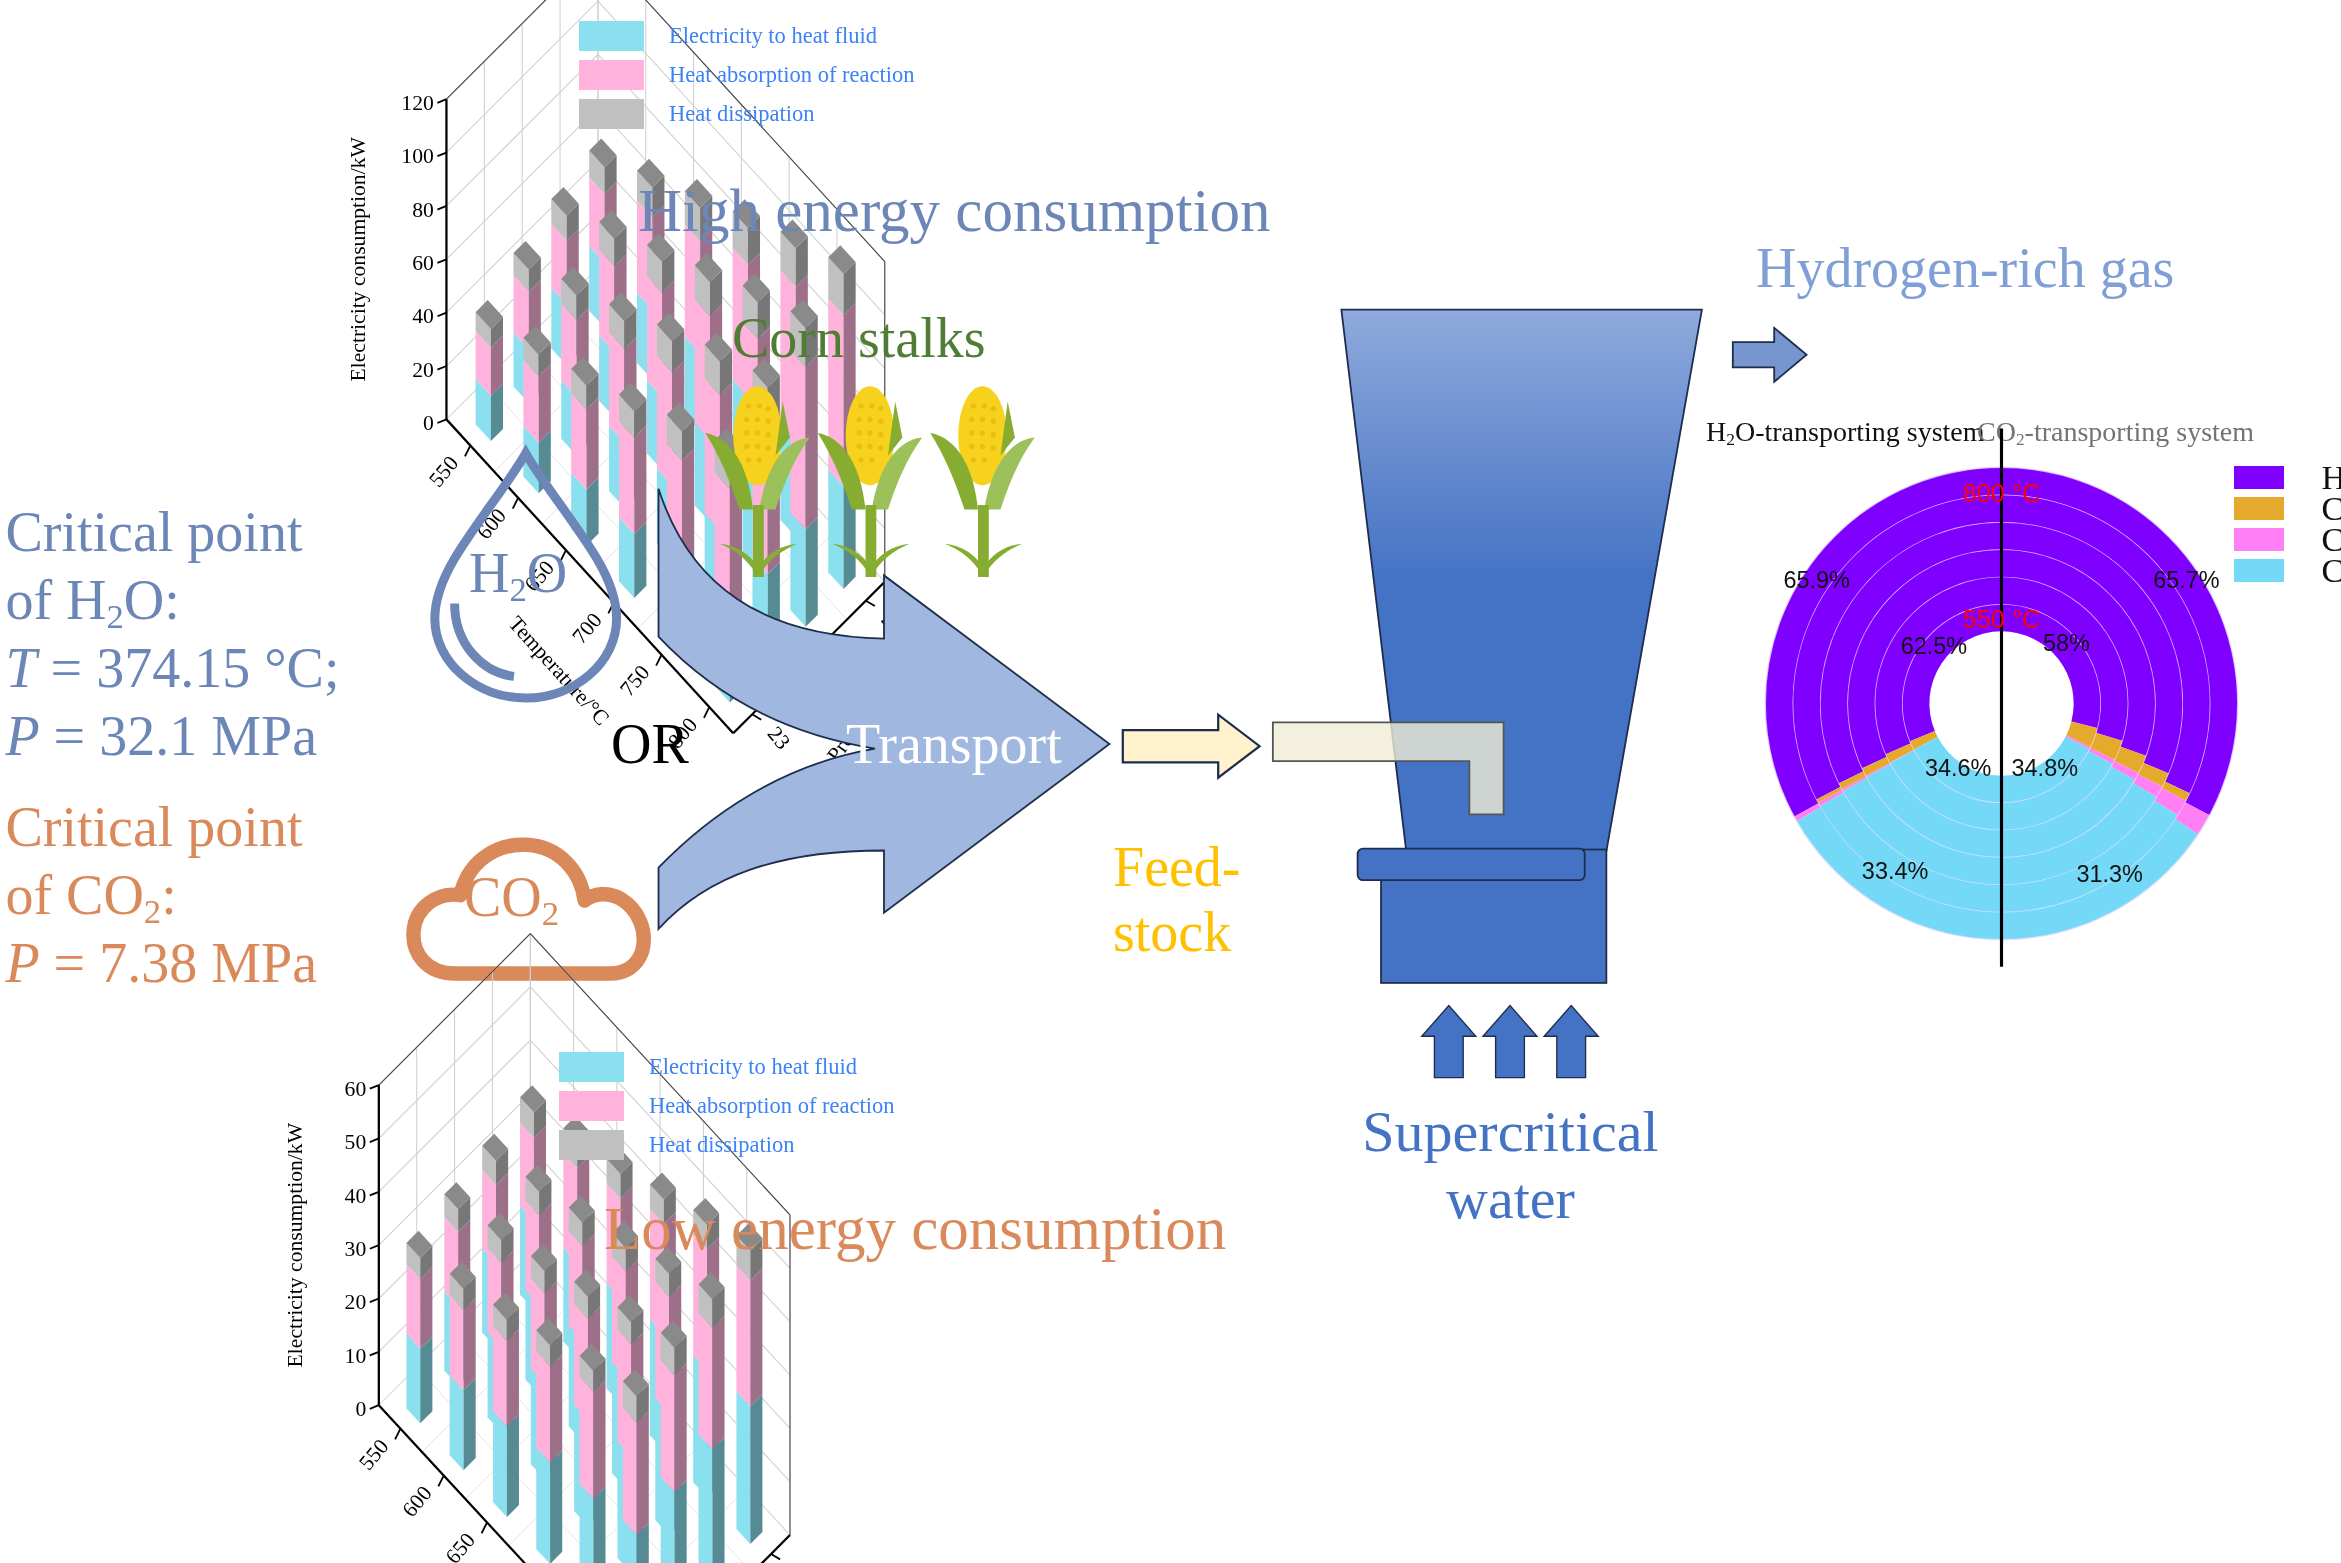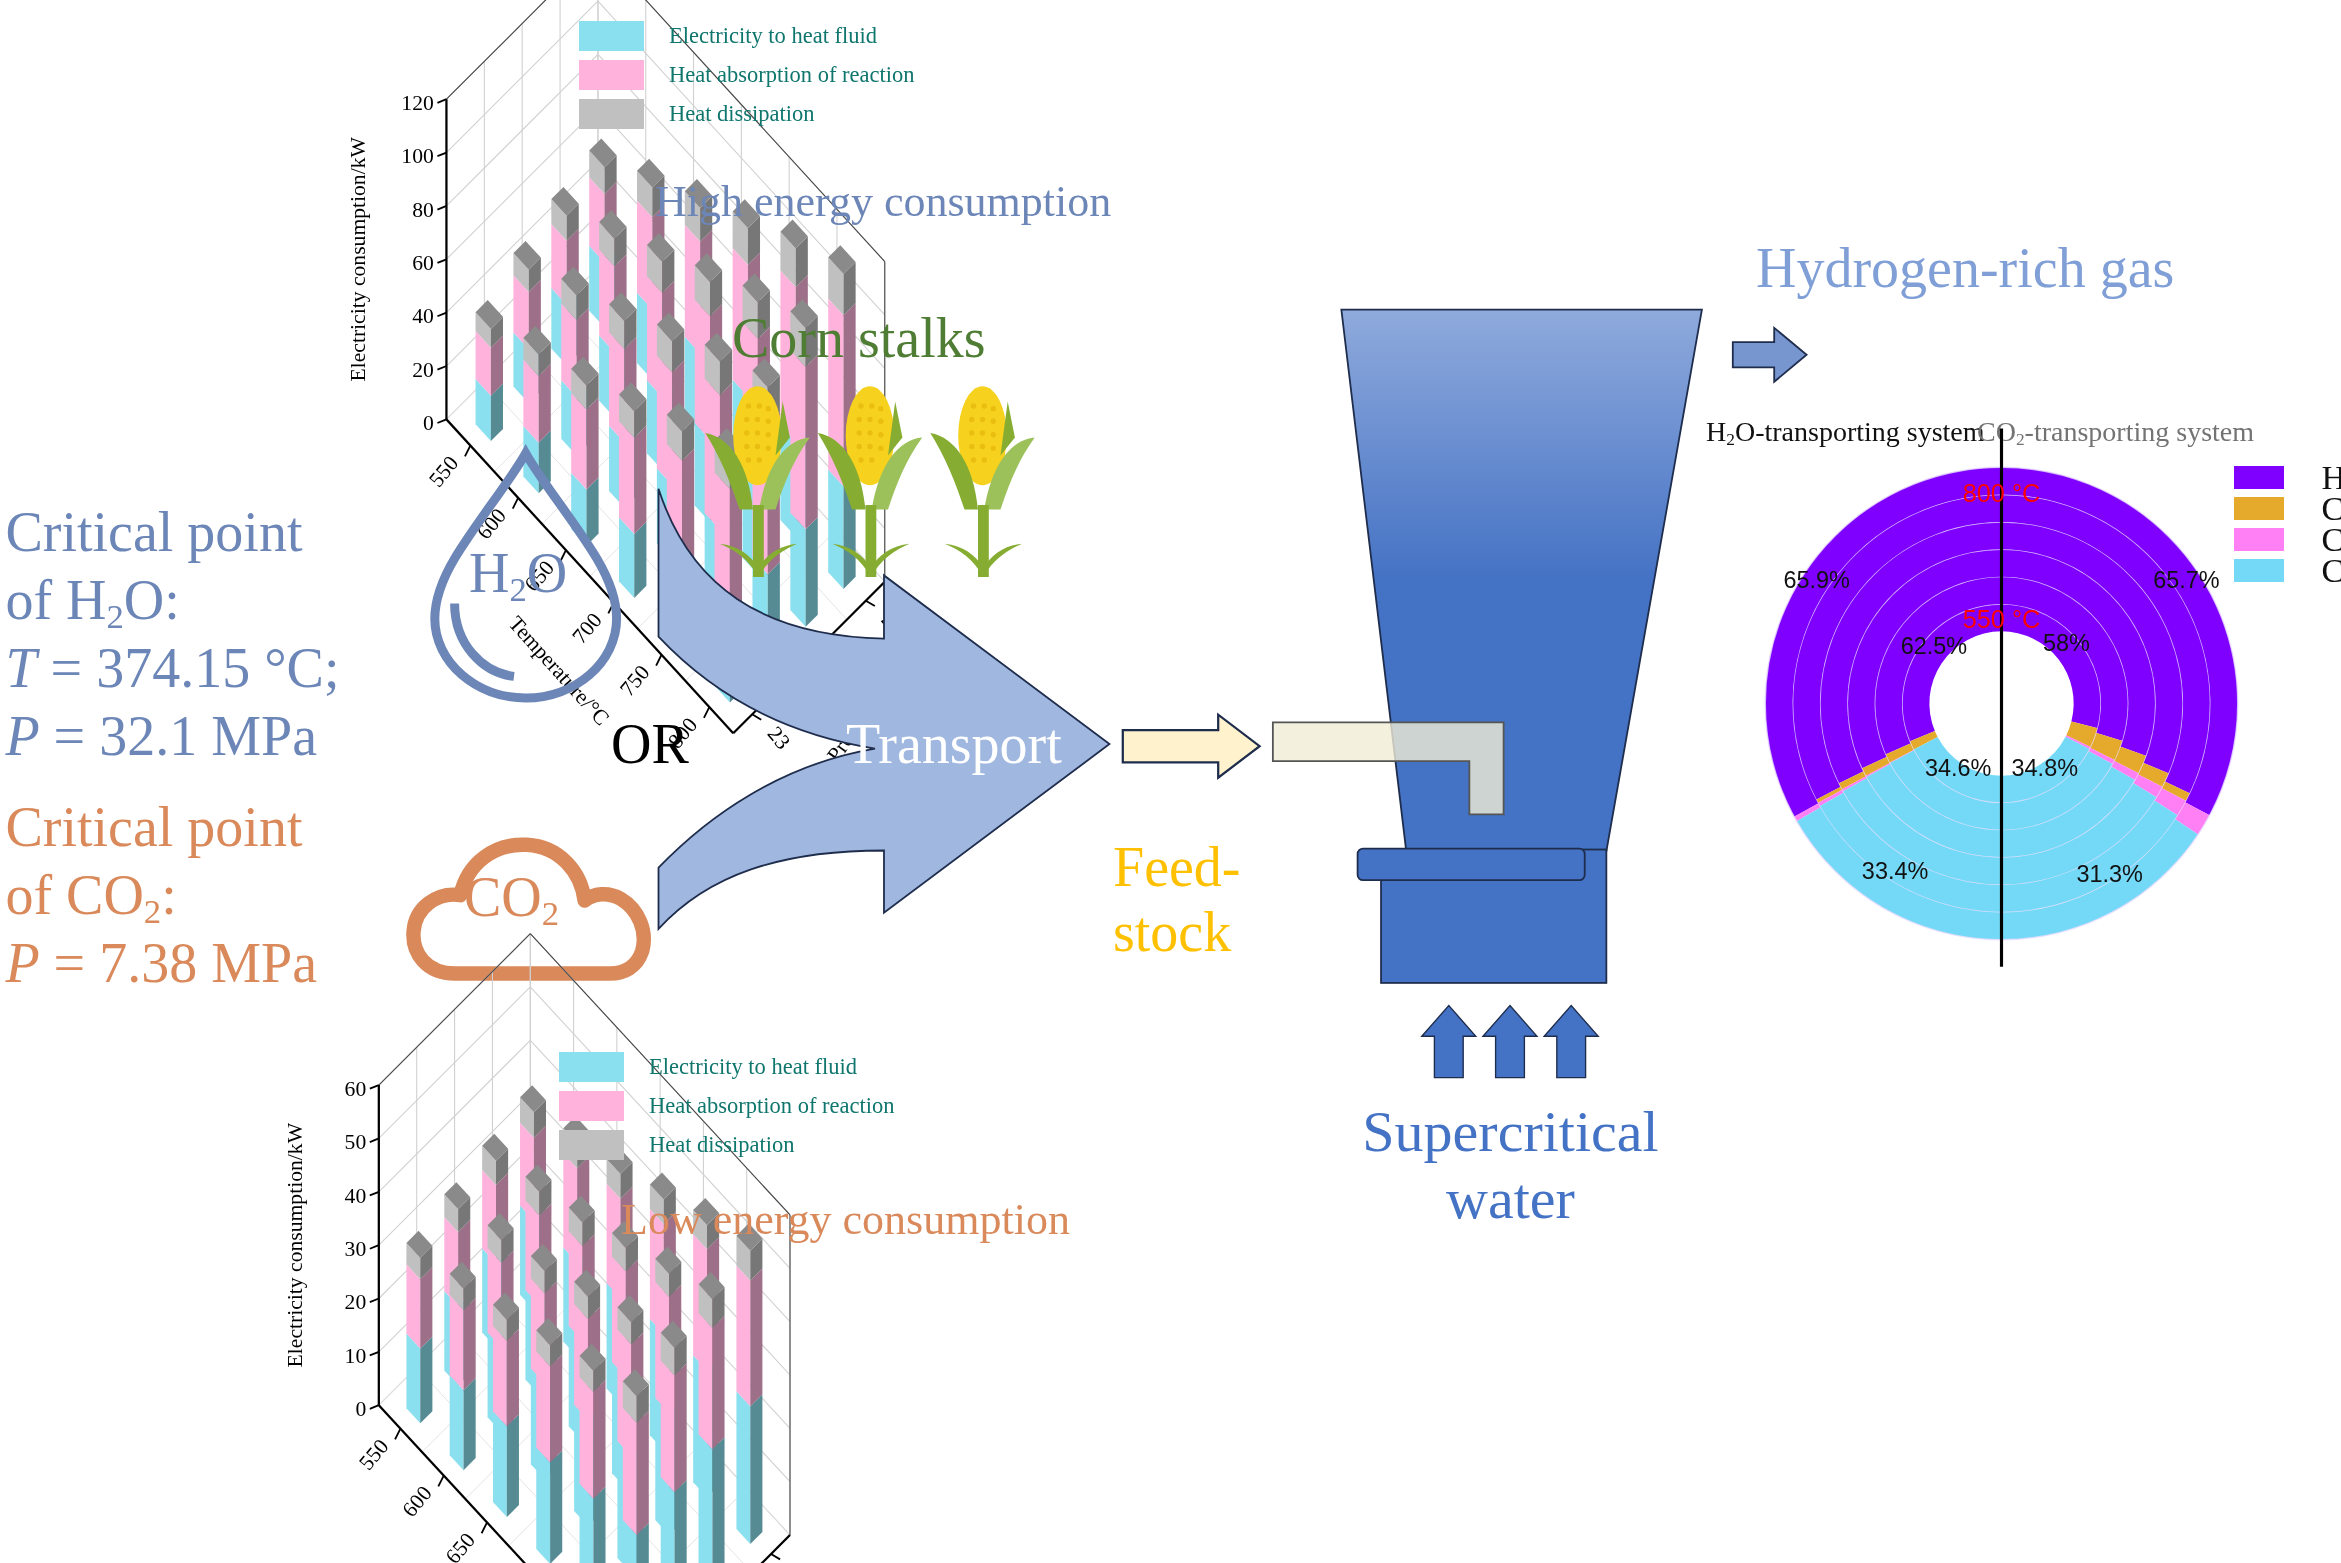--- a/index.html
+++ b/index.html
@@ -3,24 +3,24 @@
 <meta charset="utf-8">
 <style>
   html,body{margin:0;padding:0;background:#fff;}
   body{width:2342px;height:1563px;position:relative;overflow:hidden;font-family:"Liberation Serif","DejaVu Serif",serif;}
   .abs{position:absolute;}
   svg{position:absolute;overflow:visible;}
   .serif{font-family:"Liberation Serif","DejaVu Serif",serif;}
   .crit{font-size:56px;line-height:68px;white-space:nowrap;}
   .blue{color:#6c86b7;}
   .orange{color:#d9895a;}
-  .heading{font-size:44px;white-space:nowrap;padding-left:17px;}
+  .heading{font-size:61px;white-space:nowrap;}
   .legend-row{display:flex;align-items:center;height:39px;}
   .legend-sw{width:65px;height:30px;margin-right:25px;}
-  .legend-txt{font-size:22.5px;color:#0f766e;white-space:nowrap;}
+  .legend-txt{font-size:22.5px;color:#3b82f6;white-space:nowrap;}
   sub{font-size:0.62em;vertical-align:-0.25em;line-height:0;}
   .dl-row{display:flex;align-items:center;height:31px;}
   .dl-sw{width:50px;height:23.4px;margin-right:5.4px;}
   .dl-txt{font-size:34px;color:#111;margin-left:32px;}
 </style>
 </head>
 <body>
 
 <svg id="chart-top" width="947" height="478" style="left:0;top:0;" viewBox="0 0 1050 530">
     <line x1="663" y1="297" x2="663" y2="297" stroke="#ccc" stroke-width="1"></line>

